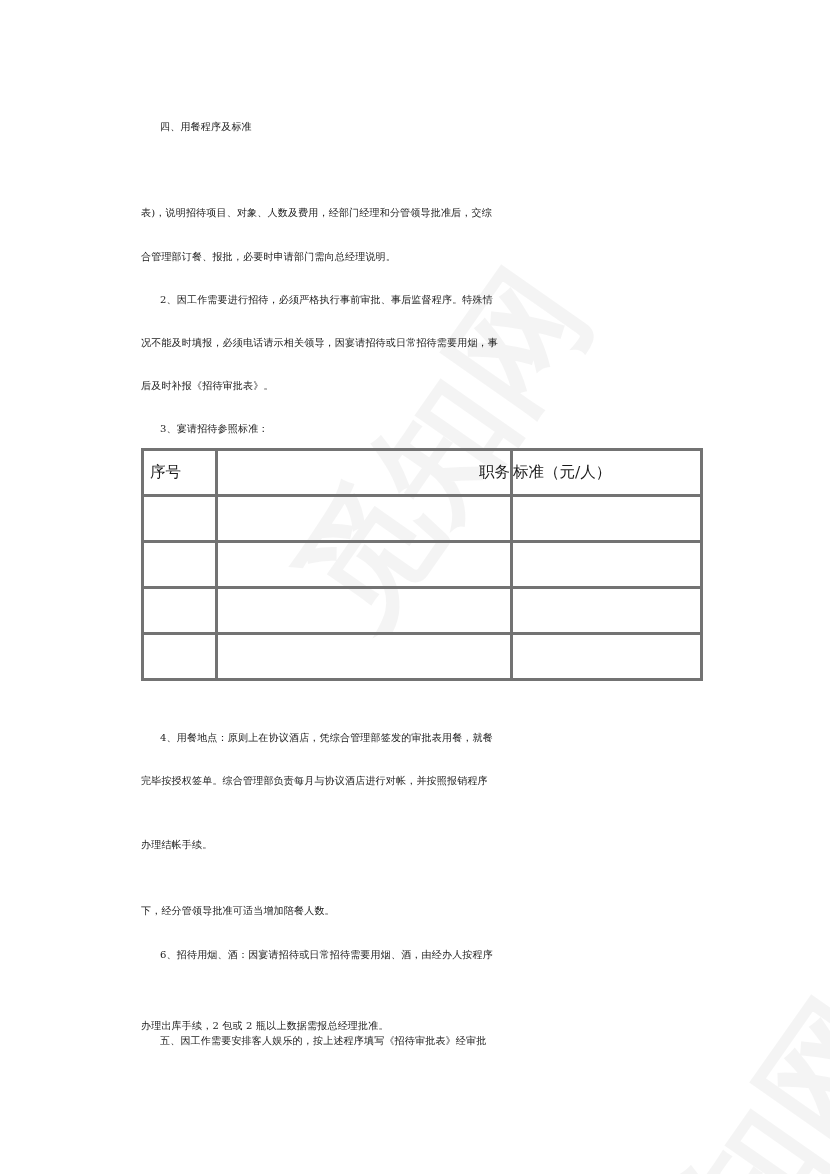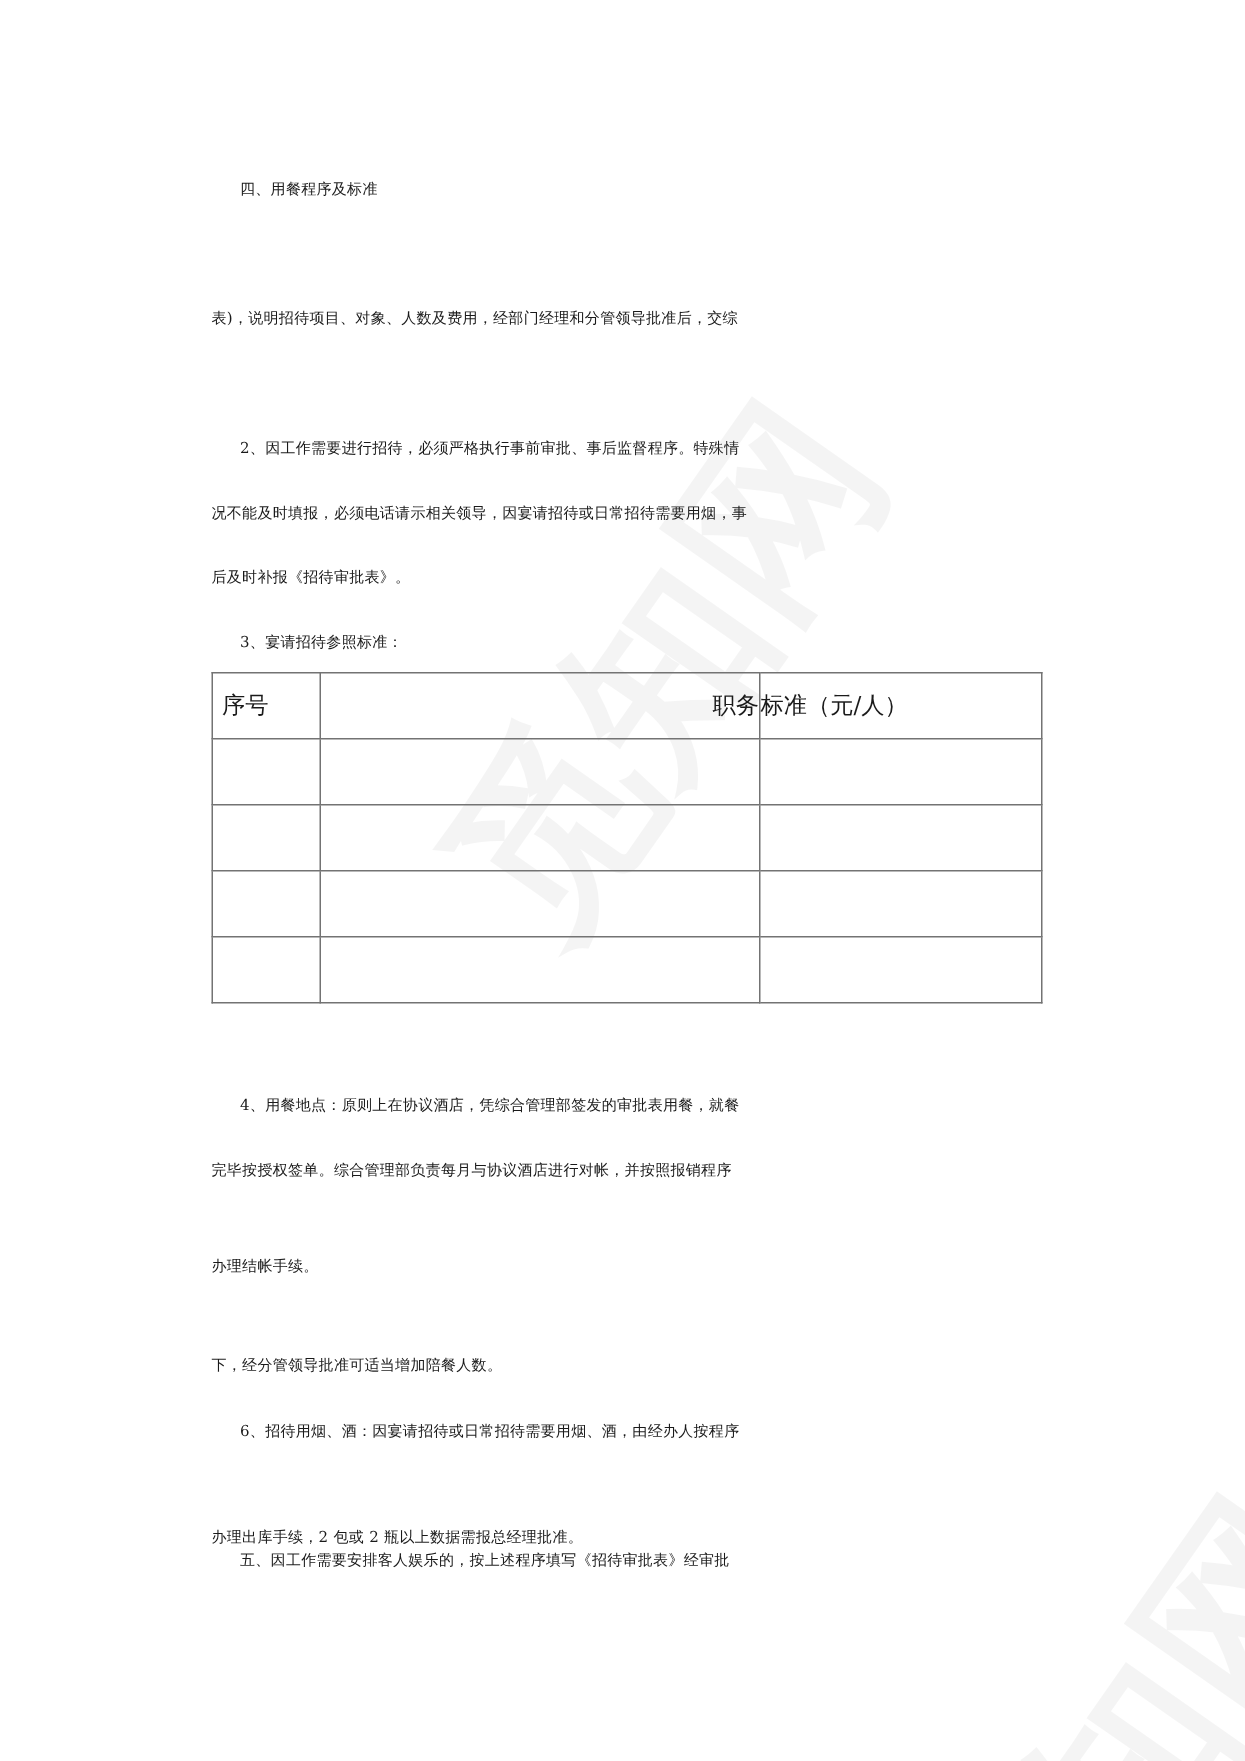--- a/index.html
+++ b/index.html
@@ -8,37 +8,38 @@
   .page { position: absolute; left: 0; top: 0; width: 830px; height: 1174px; background: #fff; }
   .watermark { position: absolute; color: rgba(0,0,0,0.045); font-weight: bold;
                font-family: "DejaVu Sans", sans-serif; white-space: nowrap; pointer-events: none;
                transform-origin: center; }
   .wm1 { left: 250px; top: 360px; font-size: 130px; transform: rotate(-55deg); }
   .wm2 { left: 560px; top: 1090px; font-size: 130px; transform: rotate(-55deg); }
   .line { position: absolute; left: 141px; width: 550px; font-size: 10px; line-height: 20px;
           white-space: nowrap; letter-spacing: 0.2px; }
   .indent { left: 160px; }
   .tbl { position: absolute; left: 141px; top: 448px; border-collapse: collapse; }
-  .tbl td { border: 1px solid #737373; height: 43px; padding: 0; font-size: 15.5px;
+  .tbl td { border: 3px solid #737373; height: 43px; padding: 0; font-size: 15.5px;
             vertical-align: middle; }
   .c1 { width: 65px; padding-left: 6px !important; text-align: left; }
   .c2 { width: 292px; text-align: right; }
   .c3 { width: 187px; text-align: left; }
 </style>
 </head>
 <body>
 
 <div class="page">
 
   <div class="watermark wm1">觅知网</div>
   <div class="watermark wm2">觅知网</div>
 
   <div class="line indent" style="top:117px">四、用餐程序及标准</div>
 
   <div class="line" style="top:203px">表)，说明招待项目、对象、人数及费用，经部门经理和分管领导批准后，交综</div>
+  <div class="line" style="top:247px">合管理部订餐、报批，必要时申请部门需向总经理说明。</div>
 
   <div class="line indent" style="top:290px">2、因工作需要进行招待，必须严格执行事前审批、事后监督程序。特殊情</div>
   <div class="line" style="top:333px">况不能及时填报，必须电话请示相关领导，因宴请招待或日常招待需要用烟，事</div>
   <div class="line" style="top:376px">后及时补报《招待审批表》。</div>
 
   <div class="line indent" style="top:419px">3、宴请招待参照标准：</div>
 
   <table class="tbl">
     <tbody>
         <tr>

